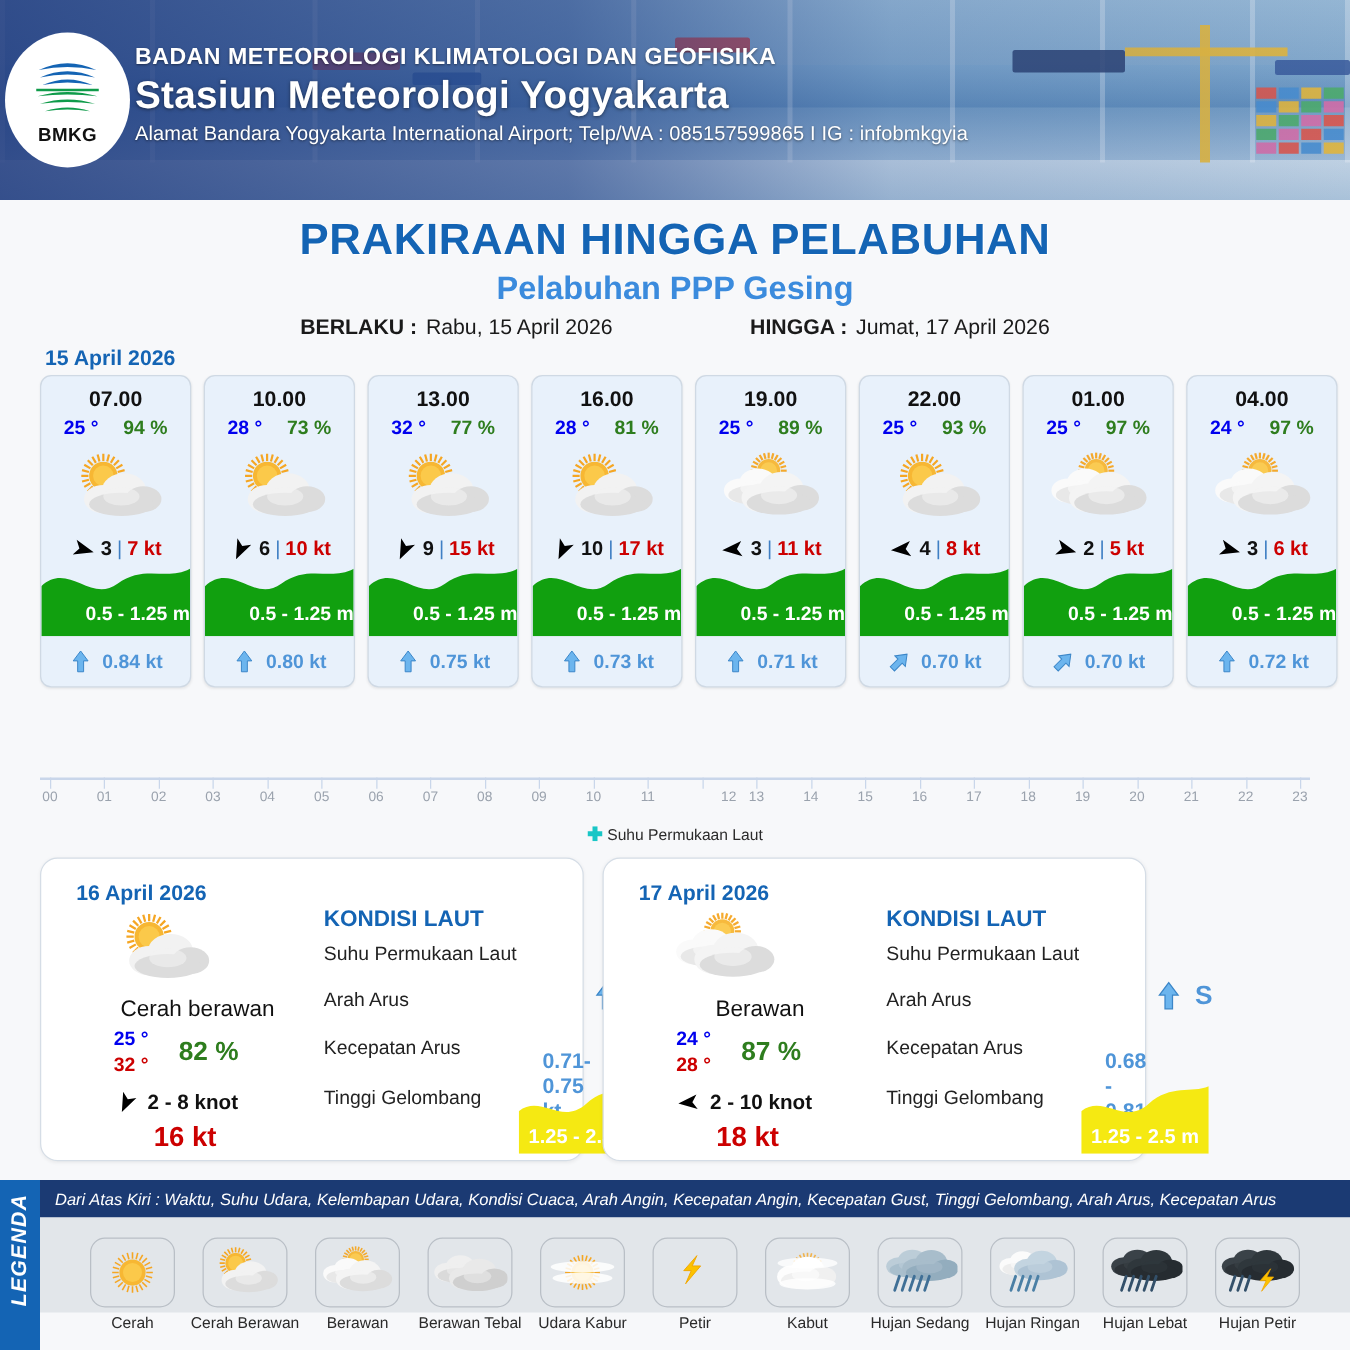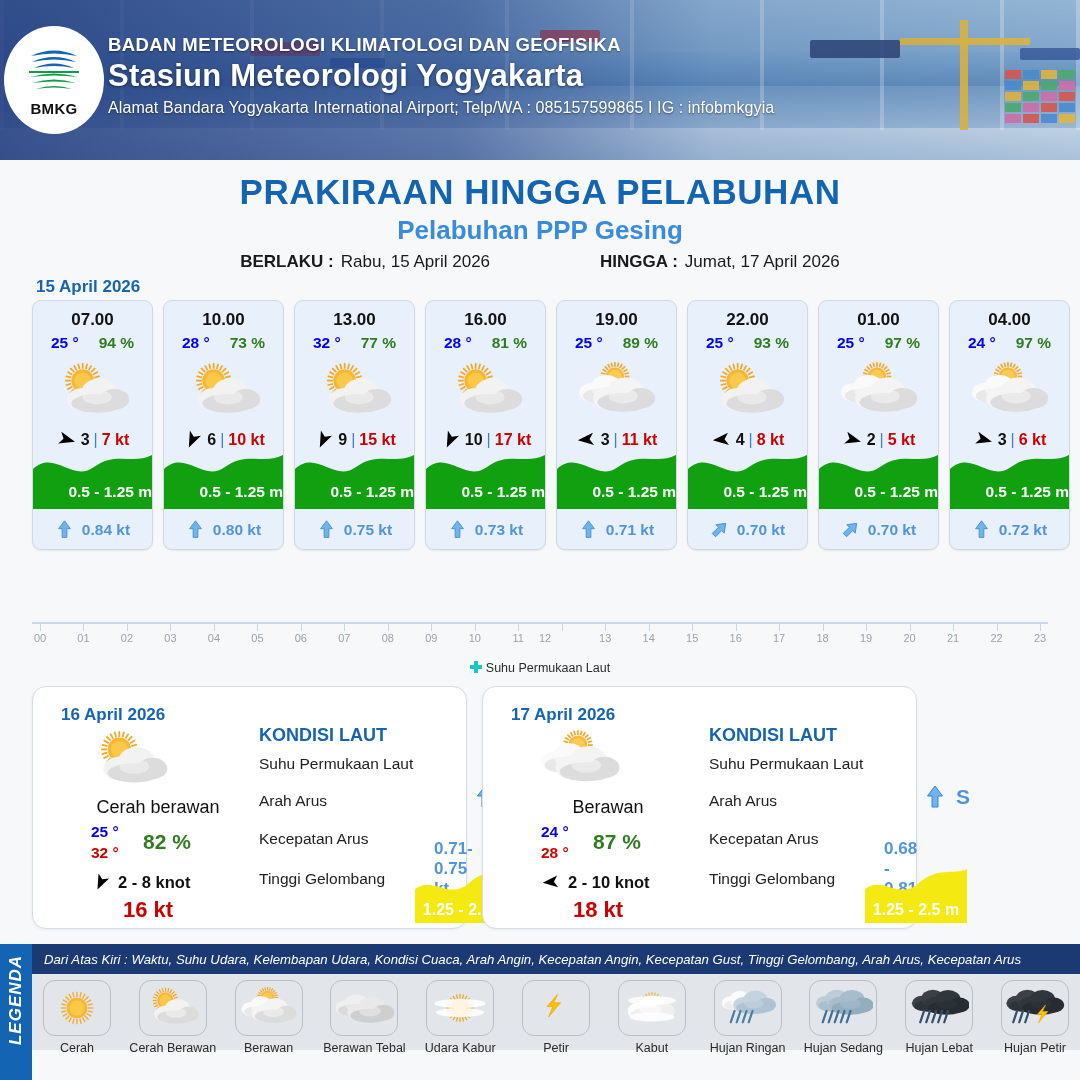--- a/index.html
+++ b/index.html
@@ -230,22 +230,22 @@
     letter-spacing:1px; text-align:center;
   }
   .legend-head {
     position:absolute; left:32px; top:0; width:1048px; height:30px;
     background:#1b3a73; color:#fff; font-size:13.2px; font-style:italic;
     display:flex; align-items:center; padding-left:12px;
   }
   .legend-body {
     position:absolute; left:32px; top:30px; width:1048px; height:76px;
     background:#e2e6ea;
-    display:flex; align-items:flex-start; justify-content:space-between;
-    padding-top:6px;
+    display:flex; align-items:flex-start; justify-content:center;
+    padding-top:16px;
   }
   .lg-item { width:90px; text-align:center; }
   .lg-box {
     width:68px; height:56px; margin:0 auto;
     background:#e2e6ea; border:1px solid #b9bfc6; border-radius:12px;
     display:flex; align-items:center; justify-content:center;
   }
   .lg-name { font-size:12.5px; color:#2a2a2a; margin-top:5px; }
 </style>
 </head>
@@ -886,21 +886,21 @@
       <div class="chart-lbl" style="left: 312.348px;">07</div>
       <div class="chart-tick" style="left: 355.826px;"></div>
       <div class="chart-lbl" style="left: 355.826px;">08</div>
       <div class="chart-tick" style="left: 399.304px;"></div>
       <div class="chart-lbl" style="left: 399.304px;">09</div>
       <div class="chart-tick" style="left: 442.783px;"></div>
       <div class="chart-lbl" style="left: 442.783px;">10</div>
       <div class="chart-tick" style="left: 486.261px;"></div>
       <div class="chart-lbl" style="left: 486.261px;">11</div>
       <div class="chart-tick" style="left: 529.739px;"></div>
-      <div class="chart-lbl" style="left: 513px;">12</div>
+      <div class="chart-lbl" style="left: 551px;">12</div>
       <div class="chart-tick" style="left: 573.217px;"></div>
       <div class="chart-lbl" style="left: 573.217px;">13</div>
       <div class="chart-tick" style="left: 616.696px;"></div>
       <div class="chart-lbl" style="left: 616.696px;">14</div>
       <div class="chart-tick" style="left: 660.174px;"></div>
       <div class="chart-lbl" style="left: 660.174px;">15</div>
       <div class="chart-tick" style="left: 703.652px;"></div>
       <div class="chart-lbl" style="left: 703.652px;">16</div>
       <div class="chart-tick" style="left: 747.13px;"></div>
       <div class="chart-lbl" style="left: 747.13px;">17</div>
@@ -1315,45 +1315,20 @@
   </g>
               <ellipse cx="40" cy="20" rx="32" ry="6" fill="#fff" opacity=".8"></ellipse>
               <ellipse cx="40" cy="42" rx="30" ry="6" fill="#fff" opacity=".8"></ellipse>
             </svg>
           </div>
       <div class="lg-name">Kabut</div>
         </div>
         <div class="lg-item">
       <div class="lg-box">
             <svg viewBox="0 0 80 60" width="60" height="48">
-              <g opacity="1" transform="translate(28,20) scale(0.8)">
-    <ellipse cx="-14" cy="4" rx="15" ry="11" fill="#fbfbfb"></ellipse>
-    <ellipse cx="2" cy="-3" rx="17" ry="13" fill="#fbfbfb"></ellipse>
-    <ellipse cx="17" cy="4" rx="14" ry="10" fill="#ededed"></ellipse>
-    <ellipse cx="0" cy="8" rx="25" ry="9" fill="#ededed"></ellipse>
-    <ellipse cx="0" cy="2" rx="14" ry="7" fill="#fbfbfb" opacity=".6"></ellipse>
-  </g>
-              <g opacity="1" transform="translate(48,22) scale(0.95)">
-    <ellipse cx="-14" cy="4" rx="15" ry="11" fill="#c3d4e0"></ellipse>
-    <ellipse cx="2" cy="-3" rx="17" ry="13" fill="#c3d4e0"></ellipse>
-    <ellipse cx="17" cy="4" rx="14" ry="10" fill="#aec3d4"></ellipse>
-    <ellipse cx="0" cy="8" rx="25" ry="9" fill="#aec3d4"></ellipse>
-    <ellipse cx="0" cy="2" rx="14" ry="7" fill="#c3d4e0" opacity=".6"></ellipse>
-  </g>
-              <line x1="22" y1="34" x2="17" y2="49" stroke="#4a7fa5" stroke-width="3" stroke-linecap="round"></line>
-              <line x1="30" y1="34" x2="25" y2="49" stroke="#4a7fa5" stroke-width="3" stroke-linecap="round"></line>
-              <line x1="38" y1="34" x2="33" y2="49" stroke="#4a7fa5" stroke-width="3" stroke-linecap="round"></line>
-              <line x1="46" y1="34" x2="41" y2="49" stroke="#4a7fa5" stroke-width="3" stroke-linecap="round"></line>
-            </svg>
-          </div>
-      <div class="lg-name">Hujan Ringan</div>
-        </div>
-        <div class="lg-item">
-      <div class="lg-box">
-            <svg viewBox="0 0 80 60" width="60" height="48">
               <g opacity="1" transform="translate(30,20) scale(0.9)">
     <ellipse cx="-14" cy="4" rx="15" ry="11" fill="#bccdd8"></ellipse>
     <ellipse cx="2" cy="-3" rx="17" ry="13" fill="#bccdd8"></ellipse>
     <ellipse cx="17" cy="4" rx="14" ry="10" fill="#a9bfcd"></ellipse>
     <ellipse cx="0" cy="8" rx="25" ry="9" fill="#a9bfcd"></ellipse>
     <ellipse cx="0" cy="2" rx="14" ry="7" fill="#bccdd8" opacity=".6"></ellipse>
   </g>
               <g opacity="1" transform="translate(50,22) scale(1)">
     <ellipse cx="-14" cy="4" rx="15" ry="11" fill="#a8bdcb"></ellipse>
     <ellipse cx="2" cy="-3" rx="17" ry="13" fill="#a8bdcb"></ellipse>
@@ -1362,20 +1337,45 @@
     <ellipse cx="0" cy="2" rx="14" ry="7" fill="#a8bdcb" opacity=".6"></ellipse>
   </g>
               <line x1="18" y1="34" x2="13" y2="49" stroke="#3f6f96" stroke-width="3" stroke-linecap="round"></line>
               <line x1="26" y1="34" x2="21" y2="49" stroke="#3f6f96" stroke-width="3" stroke-linecap="round"></line>
               <line x1="34" y1="34" x2="29" y2="49" stroke="#3f6f96" stroke-width="3" stroke-linecap="round"></line>
               <line x1="42" y1="34" x2="37" y2="49" stroke="#3f6f96" stroke-width="3" stroke-linecap="round"></line>
               <line x1="50" y1="34" x2="45" y2="49" stroke="#3f6f96" stroke-width="3" stroke-linecap="round"></line>
             </svg>
           </div>
       <div class="lg-name">Hujan Sedang</div>
+        </div>
+        <div class="lg-item">
+      <div class="lg-box">
+            <svg viewBox="0 0 80 60" width="60" height="48">
+              <g opacity="1" transform="translate(28,20) scale(0.8)">
+    <ellipse cx="-14" cy="4" rx="15" ry="11" fill="#fbfbfb"></ellipse>
+    <ellipse cx="2" cy="-3" rx="17" ry="13" fill="#fbfbfb"></ellipse>
+    <ellipse cx="17" cy="4" rx="14" ry="10" fill="#ededed"></ellipse>
+    <ellipse cx="0" cy="8" rx="25" ry="9" fill="#ededed"></ellipse>
+    <ellipse cx="0" cy="2" rx="14" ry="7" fill="#fbfbfb" opacity=".6"></ellipse>
+  </g>
+              <g opacity="1" transform="translate(48,22) scale(0.95)">
+    <ellipse cx="-14" cy="4" rx="15" ry="11" fill="#c3d4e0"></ellipse>
+    <ellipse cx="2" cy="-3" rx="17" ry="13" fill="#c3d4e0"></ellipse>
+    <ellipse cx="17" cy="4" rx="14" ry="10" fill="#aec3d4"></ellipse>
+    <ellipse cx="0" cy="8" rx="25" ry="9" fill="#aec3d4"></ellipse>
+    <ellipse cx="0" cy="2" rx="14" ry="7" fill="#c3d4e0" opacity=".6"></ellipse>
+  </g>
+              <line x1="22" y1="34" x2="17" y2="49" stroke="#4a7fa5" stroke-width="3" stroke-linecap="round"></line>
+              <line x1="30" y1="34" x2="25" y2="49" stroke="#4a7fa5" stroke-width="3" stroke-linecap="round"></line>
+              <line x1="38" y1="34" x2="33" y2="49" stroke="#4a7fa5" stroke-width="3" stroke-linecap="round"></line>
+              <line x1="46" y1="34" x2="41" y2="49" stroke="#4a7fa5" stroke-width="3" stroke-linecap="round"></line>
+            </svg>
+          </div>
+      <div class="lg-name">Hujan Ringan</div>
         </div>
         <div class="lg-item">
       <div class="lg-box">
             <svg viewBox="0 0 80 60" width="60" height="48">
               <g opacity="1" transform="translate(30,20) scale(0.9)">
     <ellipse cx="-14" cy="4" rx="15" ry="11" fill="#3a4248"></ellipse>
     <ellipse cx="2" cy="-3" rx="17" ry="13" fill="#3a4248"></ellipse>
     <ellipse cx="17" cy="4" rx="14" ry="10" fill="#2d3338"></ellipse>
     <ellipse cx="0" cy="8" rx="25" ry="9" fill="#2d3338"></ellipse>
     <ellipse cx="0" cy="2" rx="14" ry="7" fill="#3a4248" opacity=".6"></ellipse>

